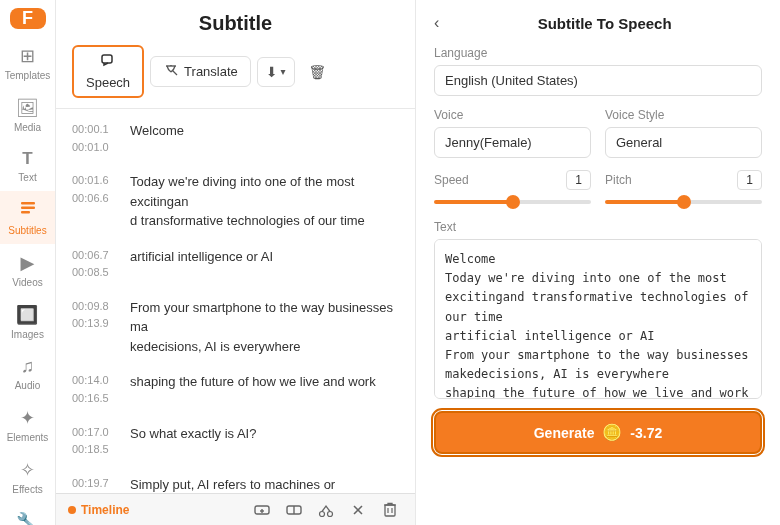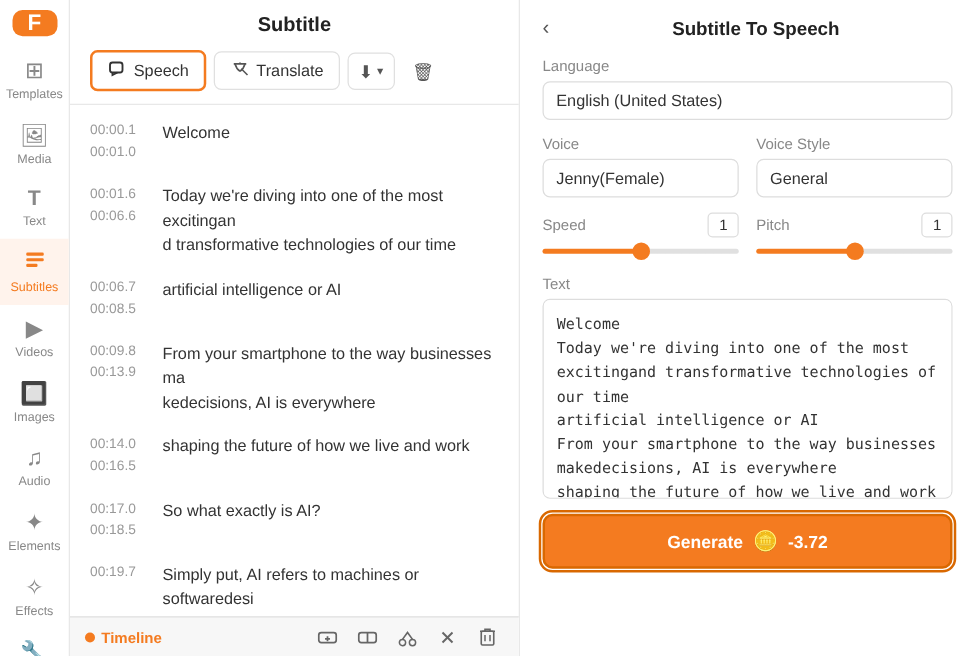--- a/index.html
+++ b/index.html
@@ -52,21 +52,21 @@
       display: flex;
       flex-direction: column;
       border-right: 1px solid #e8e8e8;
     }
     .subtitle-header {
       padding: 12px 16px 0;
       border-bottom: 1px solid #e8e8e8;
     }
     .subtitle-title {
       text-align: center;
-      font-size: 16px;
+      font-size: 20px;
       font-weight: 600;
       color: #222;
       margin-bottom: 10px;
     }
     .subtitle-toolbar {
       display: flex;
       align-items: center;
       gap: 6px;
       padding-bottom: 10px;
     }
@@ -78,20 +78,21 @@
       border: 1.5px solid #e0e0e0;
       border-radius: 6px;
       background: #fff;
       cursor: pointer;
       font-size: 13px;
       color: #333;
     }
     .toolbar-btn.active {
       border: 2px solid #f47b20;
       color: #333;
+      flex-direction: column;
     }
     .toolbar-icon-btn {
       display: flex;
       align-items: center;
       justify-content: center;
       padding: 6px 8px;
       border: 1.5px solid #e0e0e0;
       border-radius: 6px;
       background: #fff;
       cursor: pointer;

